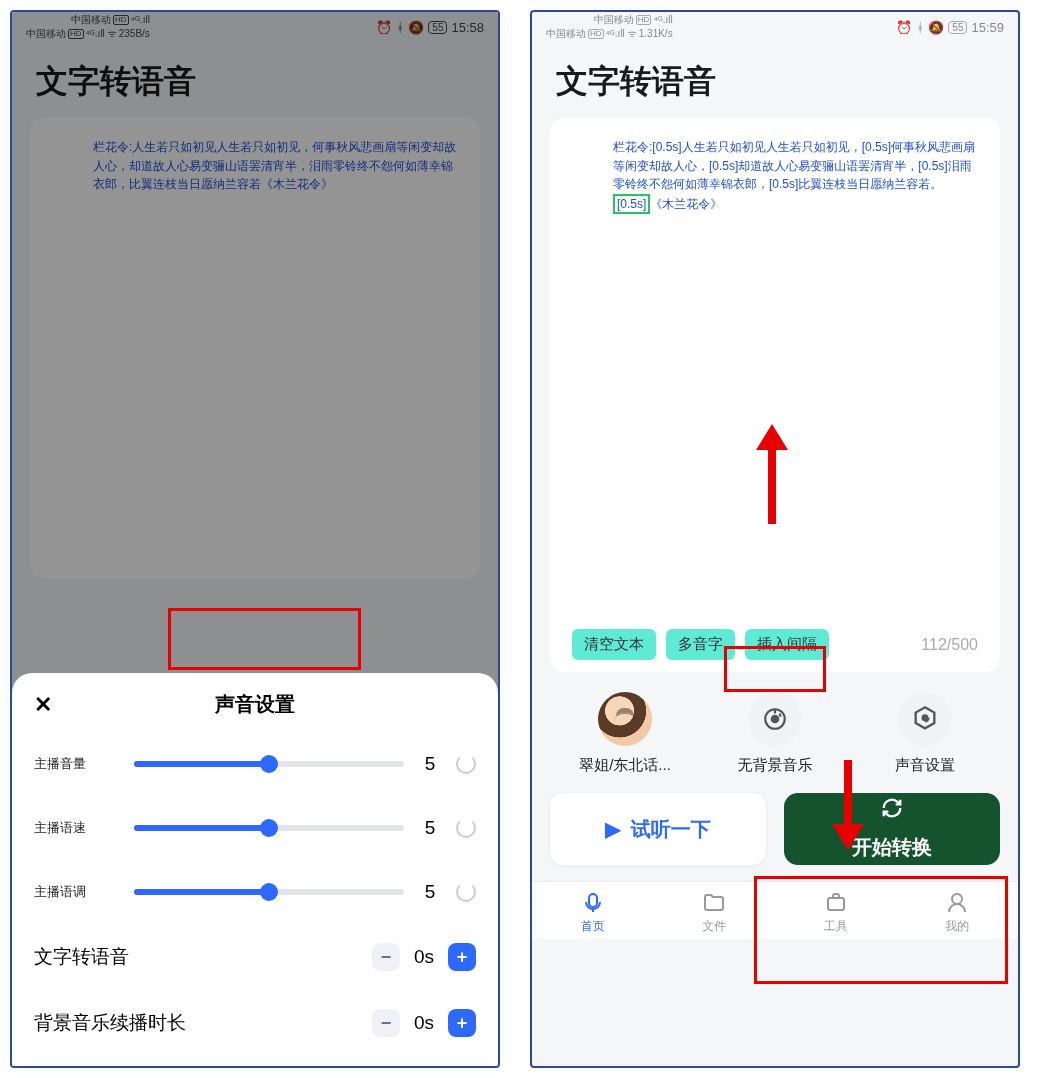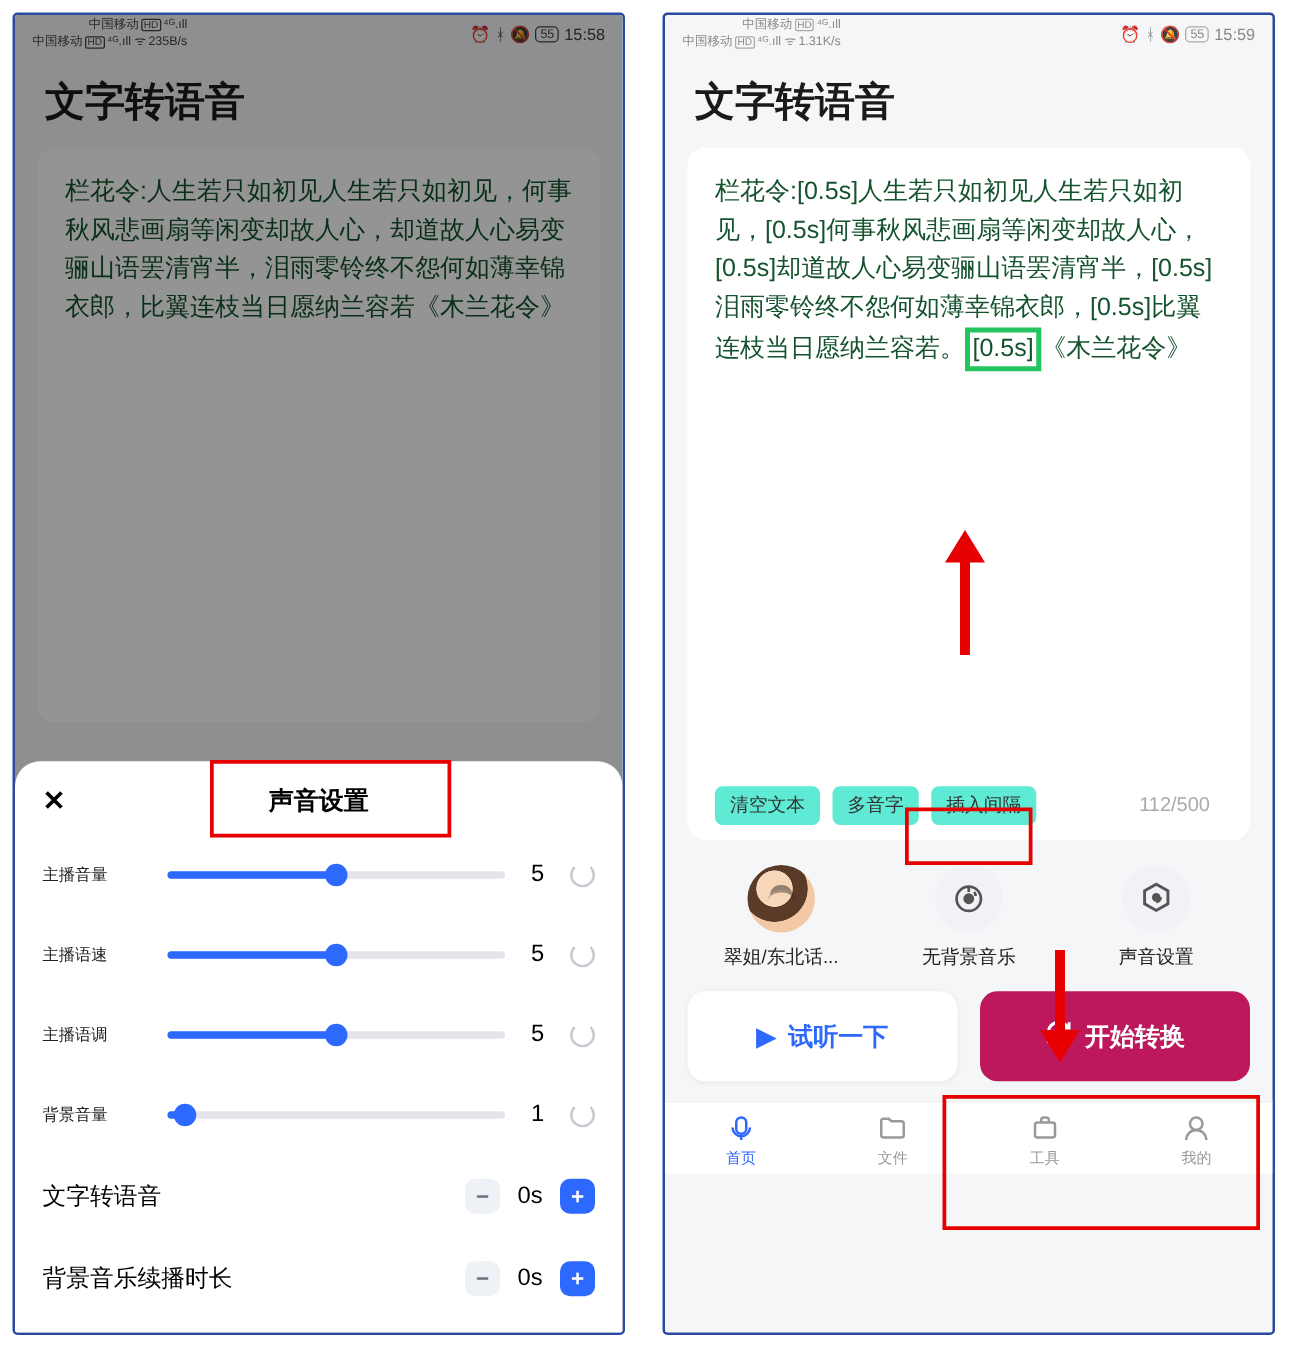--- a/index.html
+++ b/index.html
@@ -42,23 +42,24 @@
   }
   .text-card {
     margin: 0 18px;
     background: #fff;
     border-radius: 14px;
     padding: 20px 22px 10px;
     min-height: 560px;
     position: relative;
   }
   .text-content {
-    font-size: 20px;
+    font-size: 12px;
     line-height: 1.55;
-    color: #14532d;
+    color: #1d4ed8;
+    margin-left: 41px;
   }
   
   .backdrop {
     position: absolute;
     inset: 0;
     background: rgba(0,0,0,0.42);
   }
   
   .sheet {
     position: absolute;
@@ -144,21 +145,21 @@
     font-size: 18px; font-weight: 700;
   }
   .step-minus { background: #eef1f6; color: #6b7280; }
   .step-plus { background: #2d68ff; color: #fff; }
   .step-val { font-size: 19px; min-width: 28px; text-align: center; }
 
   
   .right .status-bar { color: #888; }
   .char-count {
     position: absolute;
-    right: 32px;
+    right: 22px;
     bottom: 18px;
     font-size: 16px;
     color: #aaa;
   }
   .card-actions {
     position: absolute;
     left: 22px;
     bottom: 12px;
     display: flex;
     gap: 10px;
@@ -213,21 +214,21 @@
     border-radius: 14px;
     display: flex;
     align-items: center;
     justify-content: center;
     gap: 10px;
     font-size: 20px;
     font-weight: 600;
     cursor: pointer;
   }
   .btn-outline { background: #fff; color: #2d68ff; box-shadow: 0 1px 4px rgba(0,0,0,.06); }
-  .btn-primary { background: #be185d; color: #fff; }
+  .btn-primary { background: #14532d; color: #fff; flex-direction: column; }
   .bottom-nav {
     display: flex;
     justify-content: space-around;
     background: #fff;
     padding: 8px 0 4px;
     border-top: 1px solid #eee;
   }
   .nav-item {
     display: flex; flex-direction: column; align-items: center;
     gap: 2px;
@@ -263,21 +264,21 @@
   }
   .anno-arrow .head-down {
     position: absolute;
     width: 0; height: 0;
     border-left: 16px solid transparent;
     border-right: 16px solid transparent;
     border-top: 26px solid #e60000;
   }
   .highlight-token {
     display: inline-block;
-    border: 4px solid #22c55e;
+    border: 2px solid #22c55e;
     padding: 0 2px;
     line-height: 1.35;
   }
 </style>
 </head>
 <body>
 
 <div class="phone dimmed">
 
   <div style="position:absolute; inset:0; background:#f5f6f8;">
@@ -337,29 +338,20 @@
         </div>
         <div class="slider-row">
           <div class="slider-label">主播语调</div>
           <div class="slider-track">
             <div class="slider-fill" style="width:50%"></div>
             <div class="slider-thumb" style="left:50%"></div>
           </div>
           <div class="slider-value">5</div>
           <div class="reset-icon"></div>
         </div>
-        <div class="slider-row">
-          <div class="slider-label">背景音量</div>
-          <div class="slider-track">
-            <div class="slider-fill" style="width:5%"></div>
-            <div class="slider-thumb" style="left:5%"></div>
-          </div>
-          <div class="slider-value">1</div>
-          <div class="reset-icon"></div>
-        </div>
       </div>
     <div id="steppers-container">
         <div class="stepper-row">
           <div class="stepper-label">文字转语音</div>
           <div class="stepper-ctrls">
             <div class="step-btn step-minus">−</div>
             <div class="step-val">0s</div>
             <div class="step-btn step-plus">+</div>
           </div>
         </div>

